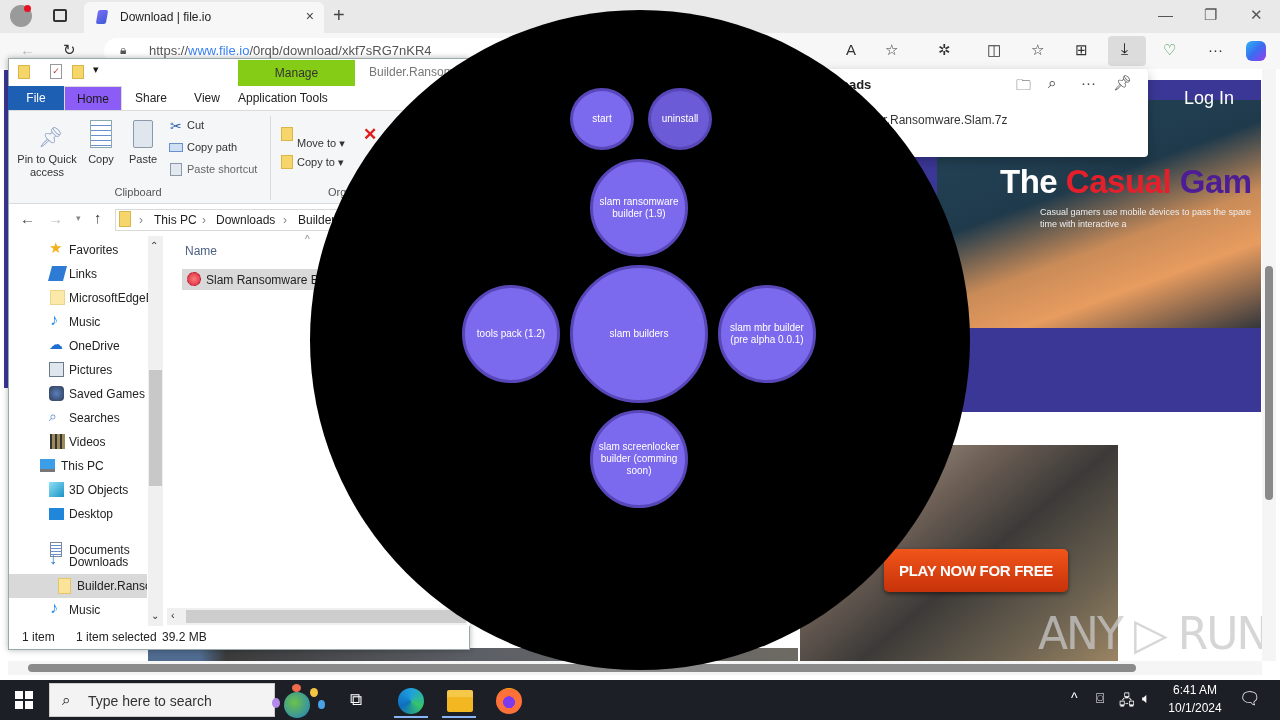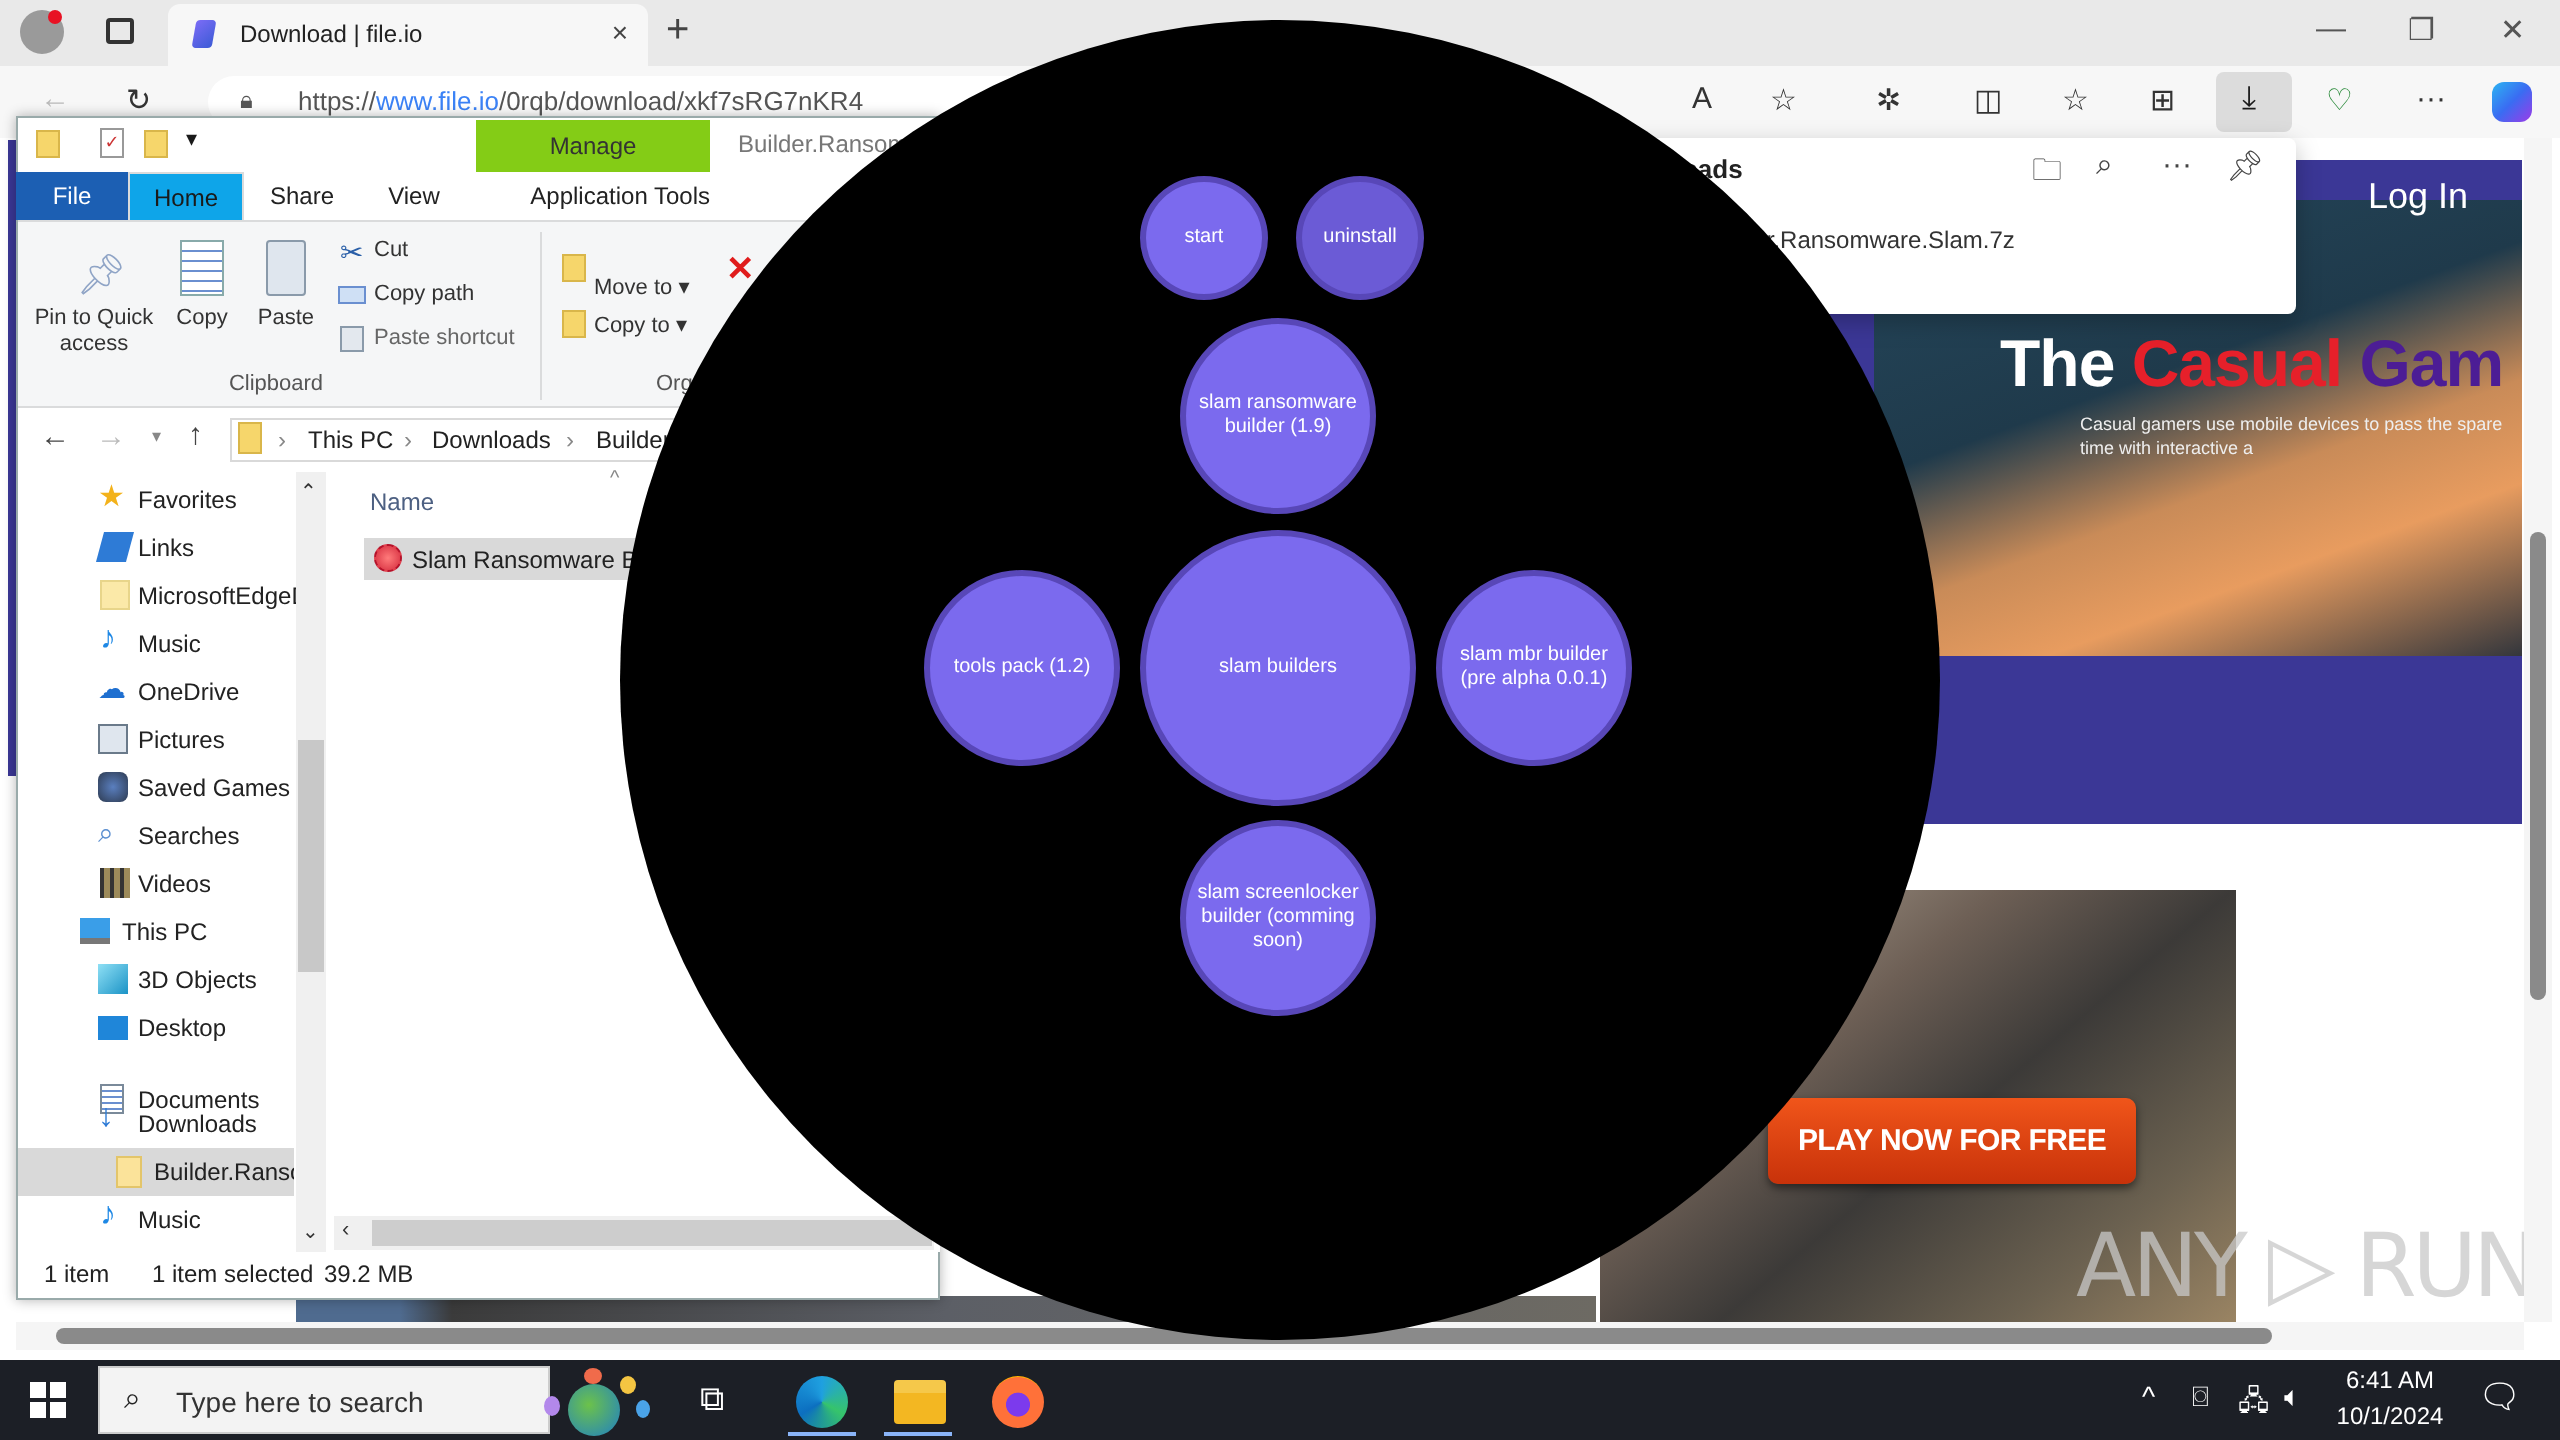--- a/index.html
+++ b/index.html
@@ -42,25 +42,25 @@
 
 #dlpanel{left:790px;top:69px;width:358px;height:88px;background:#fff;box-shadow:0 4px 12px rgba(0,0,0,.25);border-radius:4px}
 #dlpanel .hd{position:absolute;left:12px;top:8px;font-size:13px;font-weight:bold;color:#222}
 #dlpanel .file{position:absolute;left:60px;top:44px;font-size:12px;color:#333}
 #dlpanel .ic{position:absolute;top:5px;font-size:15px;color:#444}
 
 #explorer{left:8px;top:58px;width:462px;height:592px;background:#fff;border:1px solid #9aa;box-shadow:0 0 6px rgba(0,0,0,.3)}
 #ex-left-edge{left:4px;top:70px;width:4px;height:318px;background:#3b3796}
 #qat{left:10px;top:60px;width:460px;height:26px;background:#fff}
 #manage-tab{left:238px;top:60px;width:117px;height:26px;background:#84cc16;text-align:center;line-height:26px;color:#333}
-#apptools{left:238px;top:86px;width:117px;height:24px;text-align:right;line-height:24px;color:#222}
+#apptools{left:238px;top:86px;width:117px;height:24px;text-align:left;line-height:24px;color:#222}
 #ex-title{left:369px;top:65px;color:#777}
 .rtab{position:absolute;top:86px;height:24px;line-height:24px;text-align:center;color:#222}
 #file-tab{left:8px;top:86px;width:56px;height:24px;background:#1c5fb3;color:#fff;text-align:center;line-height:24px}
-#home-tab{left:64px;top:86px;width:58px;height:25px;background:#0ea5e9;border:1px solid #dadbdc;border-bottom:none;text-align:center;line-height:24px}
+#home-tab{left:64px;top:86px;width:58px;height:25px;background:#8b5cf6;border:1px solid #dadbdc;border-bottom:none;text-align:center;line-height:24px}
 #ribbon{left:9px;top:110px;width:460px;height:94px;background:#f5f6f7;border-top:1px solid #dadbdc;border-bottom:1px solid #dadbdc}
 .rb{position:absolute;color:#333;font-size:11px;text-align:center}
 .rb-ic{position:absolute}
 #navbar{left:9px;top:206px;width:460px;height:28px;background:#fff}
 #crumb{left:115px;top:209px;width:360px;height:22px;border:1px solid #d9d9d9}
 .crumb-t{position:absolute;top:213px;color:#222}
 #navpane{left:9px;top:236px;width:154px;height:390px;background:#fff}
 .nav-item{position:absolute;left:0;width:148px;height:24px}
 .nav-item .lbl{position:absolute;top:5px;color:#222;white-space:nowrap;overflow:hidden}
 .nav-item .ic{position:absolute;top:4px;width:15px;height:15px}

